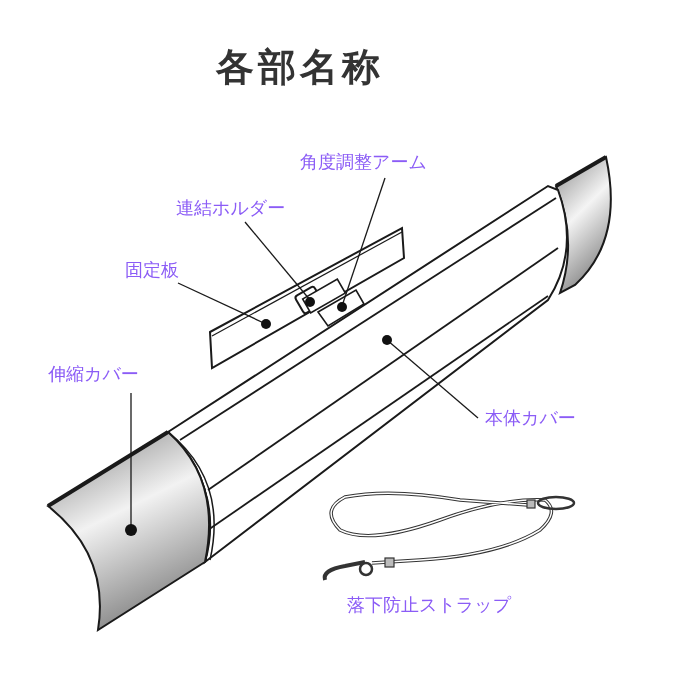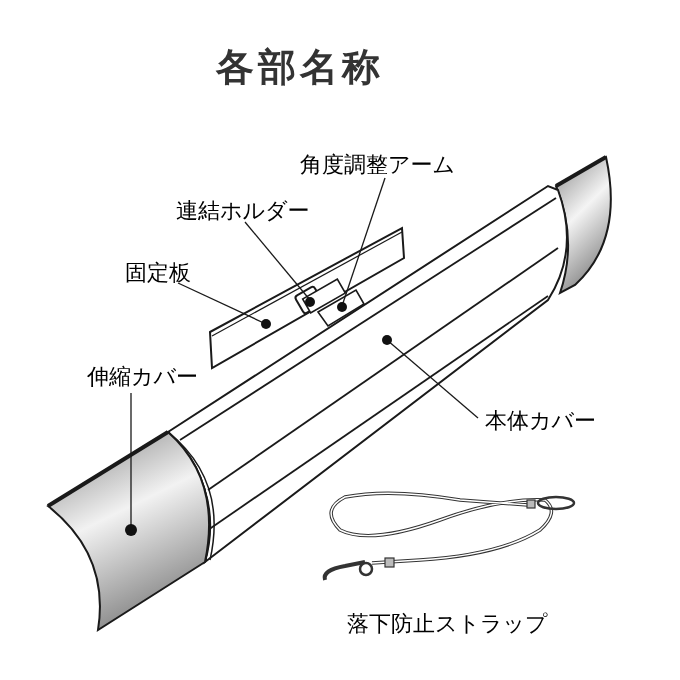--- a/index.html
+++ b/index.html
@@ -1,20 +1,20 @@
 <!DOCTYPE html>
 <html><head>
 <meta charset="utf-8">
 <style>
   html, body { margin: 0; padding: 0; background: #ffffff; }
   body { width: 680px; height: 680px; position: relative; overflow: hidden;
          font-family: "DejaVu Sans", "Liberation Sans", sans-serif; }
   .title { position: absolute; left: 0; width: 600px; top: 42px; text-align: center;
            font-size: 38px; font-weight: bold; color: #333333; letter-spacing: 4px; }
-  .label { position: absolute; font-size: 22px; color: #000000; white-space: nowrap; }
+  .label { position: absolute; font-size: 18px; color: #8b5cf6; white-space: nowrap; }
   svg.diagram { position: absolute; left: 0; top: 0; }
 </style>
 </head>
 <body>
 
 <div class="title">各部名称</div>
 
 <svg class="diagram" width="680" height="680" viewBox="0 0 680 680">
   <defs>
     <linearGradient id="metalL" x1="0" y1="0" x2="0.4" y2="1">
@@ -81,15 +81,15 @@
     <circle cx="310" cy="302" r="5"></circle>
     <circle cx="266" cy="324" r="5"></circle>
     <circle cx="131" cy="530" r="6"></circle>
     <circle cx="387" cy="340" r="5"></circle>
   </g>
 </svg>
 
 <div class="label" style="left:300px; top:150px;">角度調整アーム</div>
 <div class="label" style="left:176px; top:196px;">連結ホルダー</div>
 <div class="label" style="left:125px; top:258px;">固定板</div>
-<div class="label" style="left:48px; top:362px;margin-left:39px;">伸縮カバー</div>
+<div class="label" style="left:48px; top:362px;">伸縮カバー</div>
 <div class="label" style="left:485px; top:406px;font-family:Liberation Mono, monospace;">本体カバー</div>
-<div class="label" style="left:347px; top:593px;margin-top:16px;">落下防止ストラップ</div>
+<div class="label" style="left:347px; top:593px;">落下防止ストラップ</div>
 
 </body></html>

